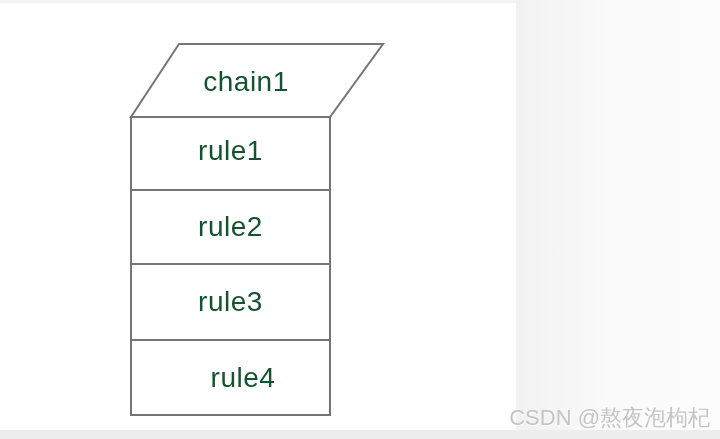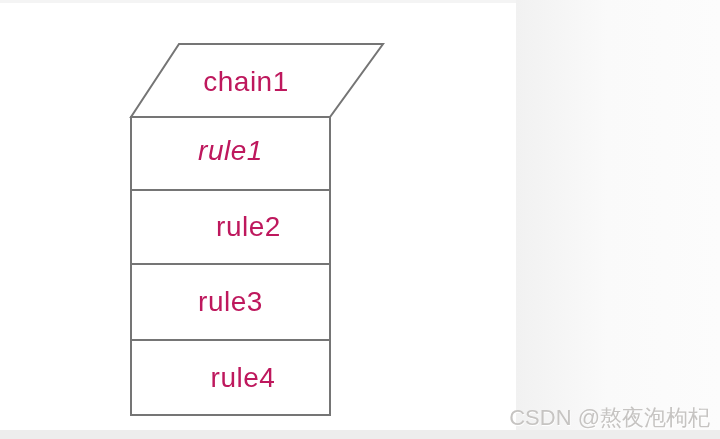--- a/index.html
+++ b/index.html
@@ -41,29 +41,29 @@
   .diagram-svg rect {
     fill: #ffffff;
     stroke: #757575;
     stroke-width: 2;
   }
   .shape-label {
     position: absolute;
     display: flex;
     align-items: center;
     justify-content: center;
-    color: #be185d;
+    color: #14532d;
     font-size: 28px;
     letter-spacing: 0.5px;
     white-space: nowrap;
     pointer-events: none;
   }
   .label-chain { left: 151px; top: 46px;  width: 190px; height: 71px; }
-  .label-rule0 { left: 131px; top: 117px; width: 199px; height: 68px; font-style: italic; }
-  .label-rule1 { left: 131px; top: 190px; width: 199px; height: 74px; padding-left: 18px; }
+  .label-rule0 { left: 131px; top: 117px; width: 199px; height: 68px; }
+  .label-rule1 { left: 131px; top: 190px; width: 199px; height: 74px; }
   .label-rule2 { left: 131px; top: 264px; width: 199px; height: 76px; text-align: center; }
   .label-rule3 { left: 131px; top: 340px; width: 224px; height: 75px; }
   .watermark {
     position: absolute;
     right: 10px;
     bottom: 6px;
     font-size: 22px;
     color: #c6c4c2;
     text-shadow: 0.5px 0.5px 0 #ffffff;
     white-space: nowrap;

